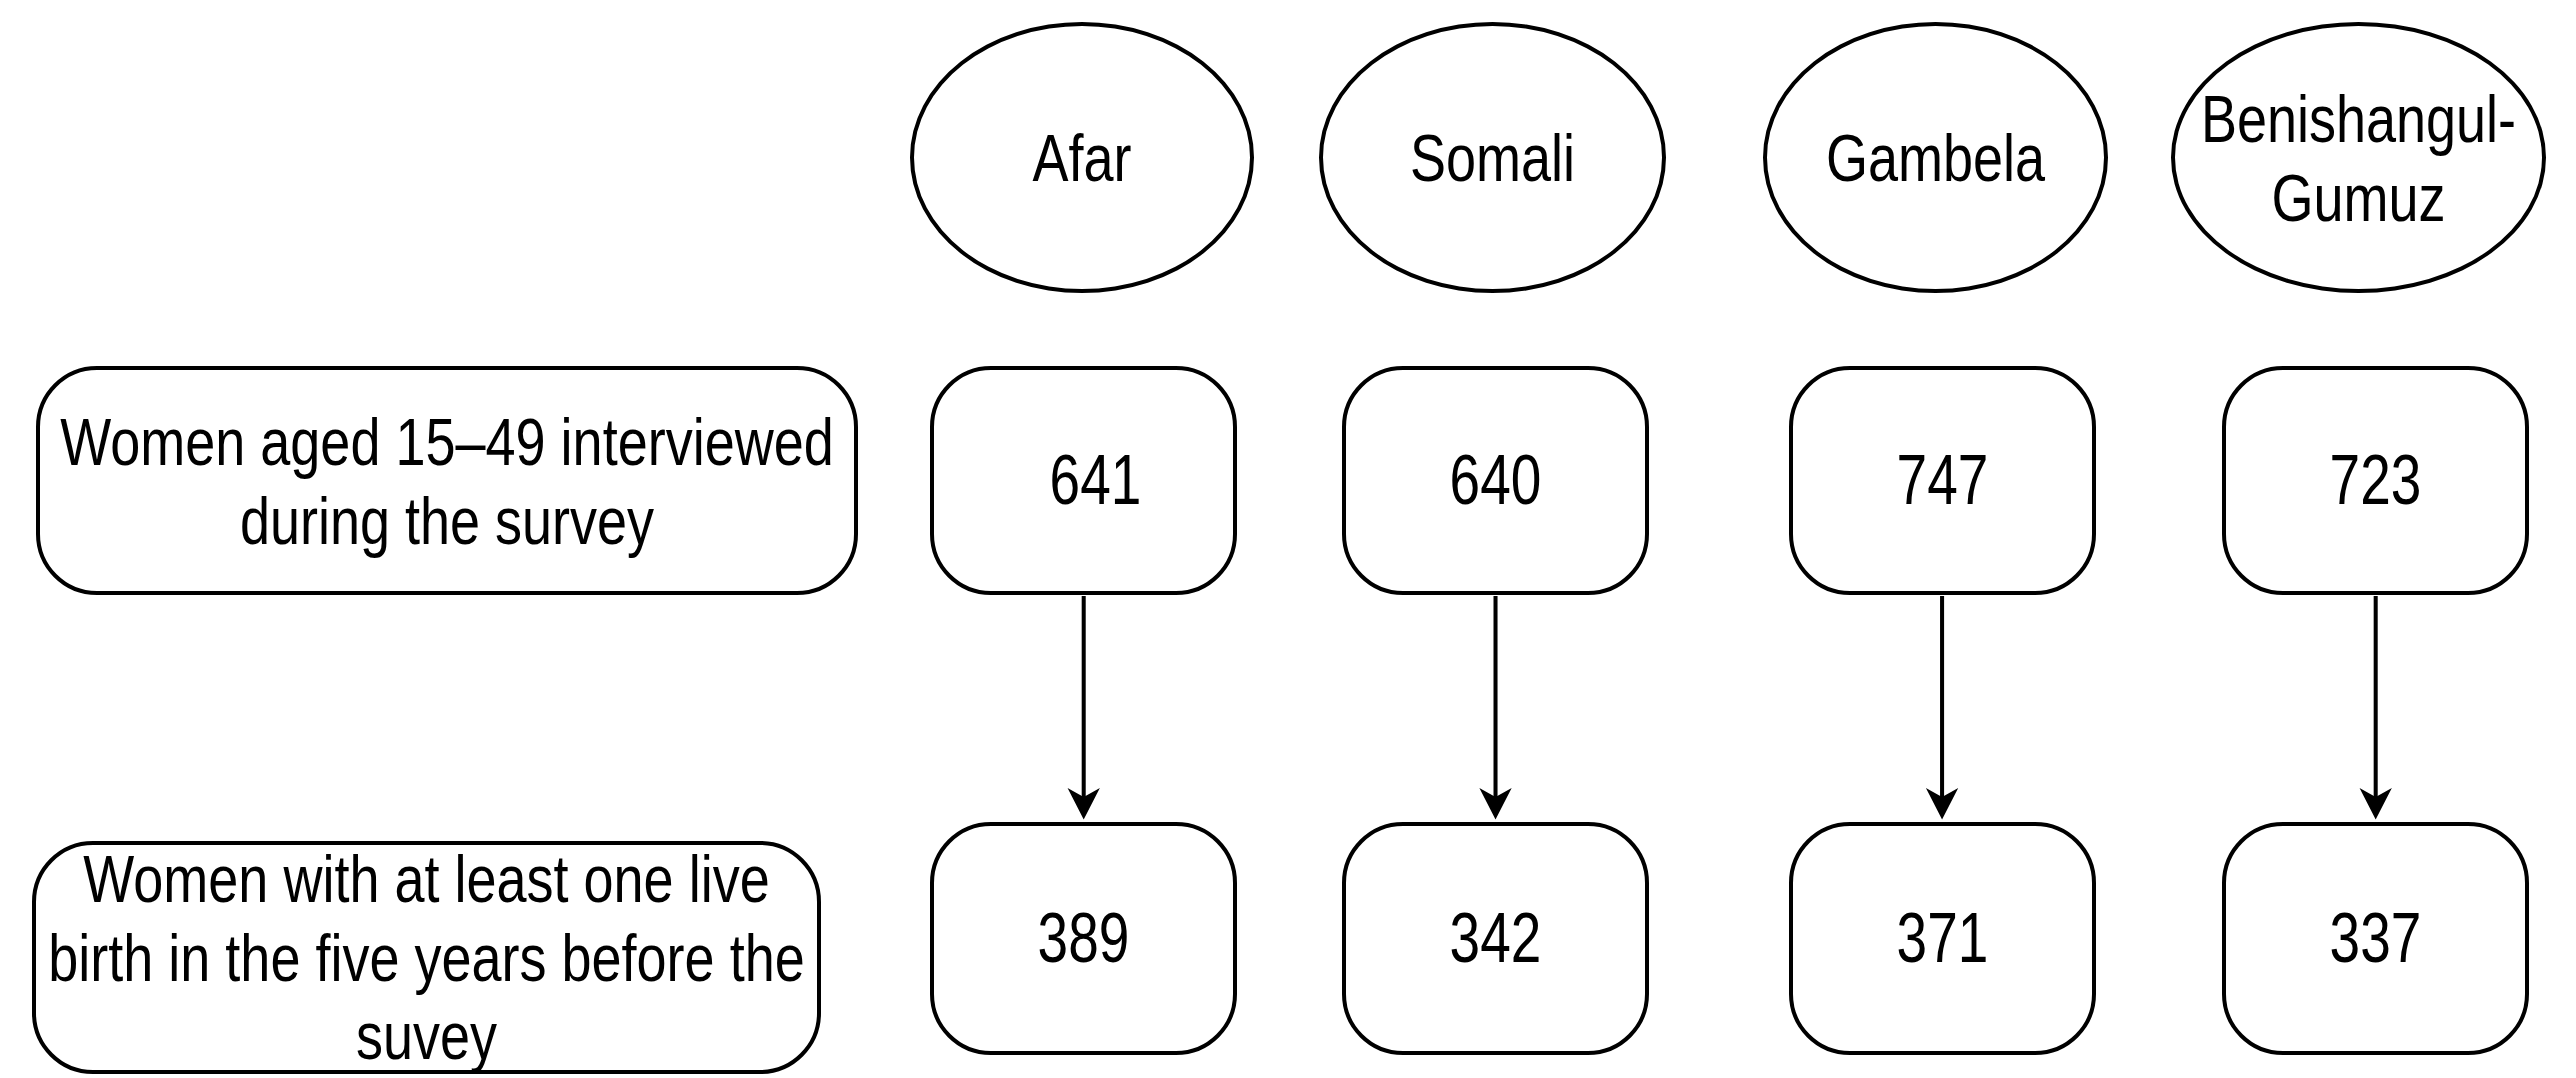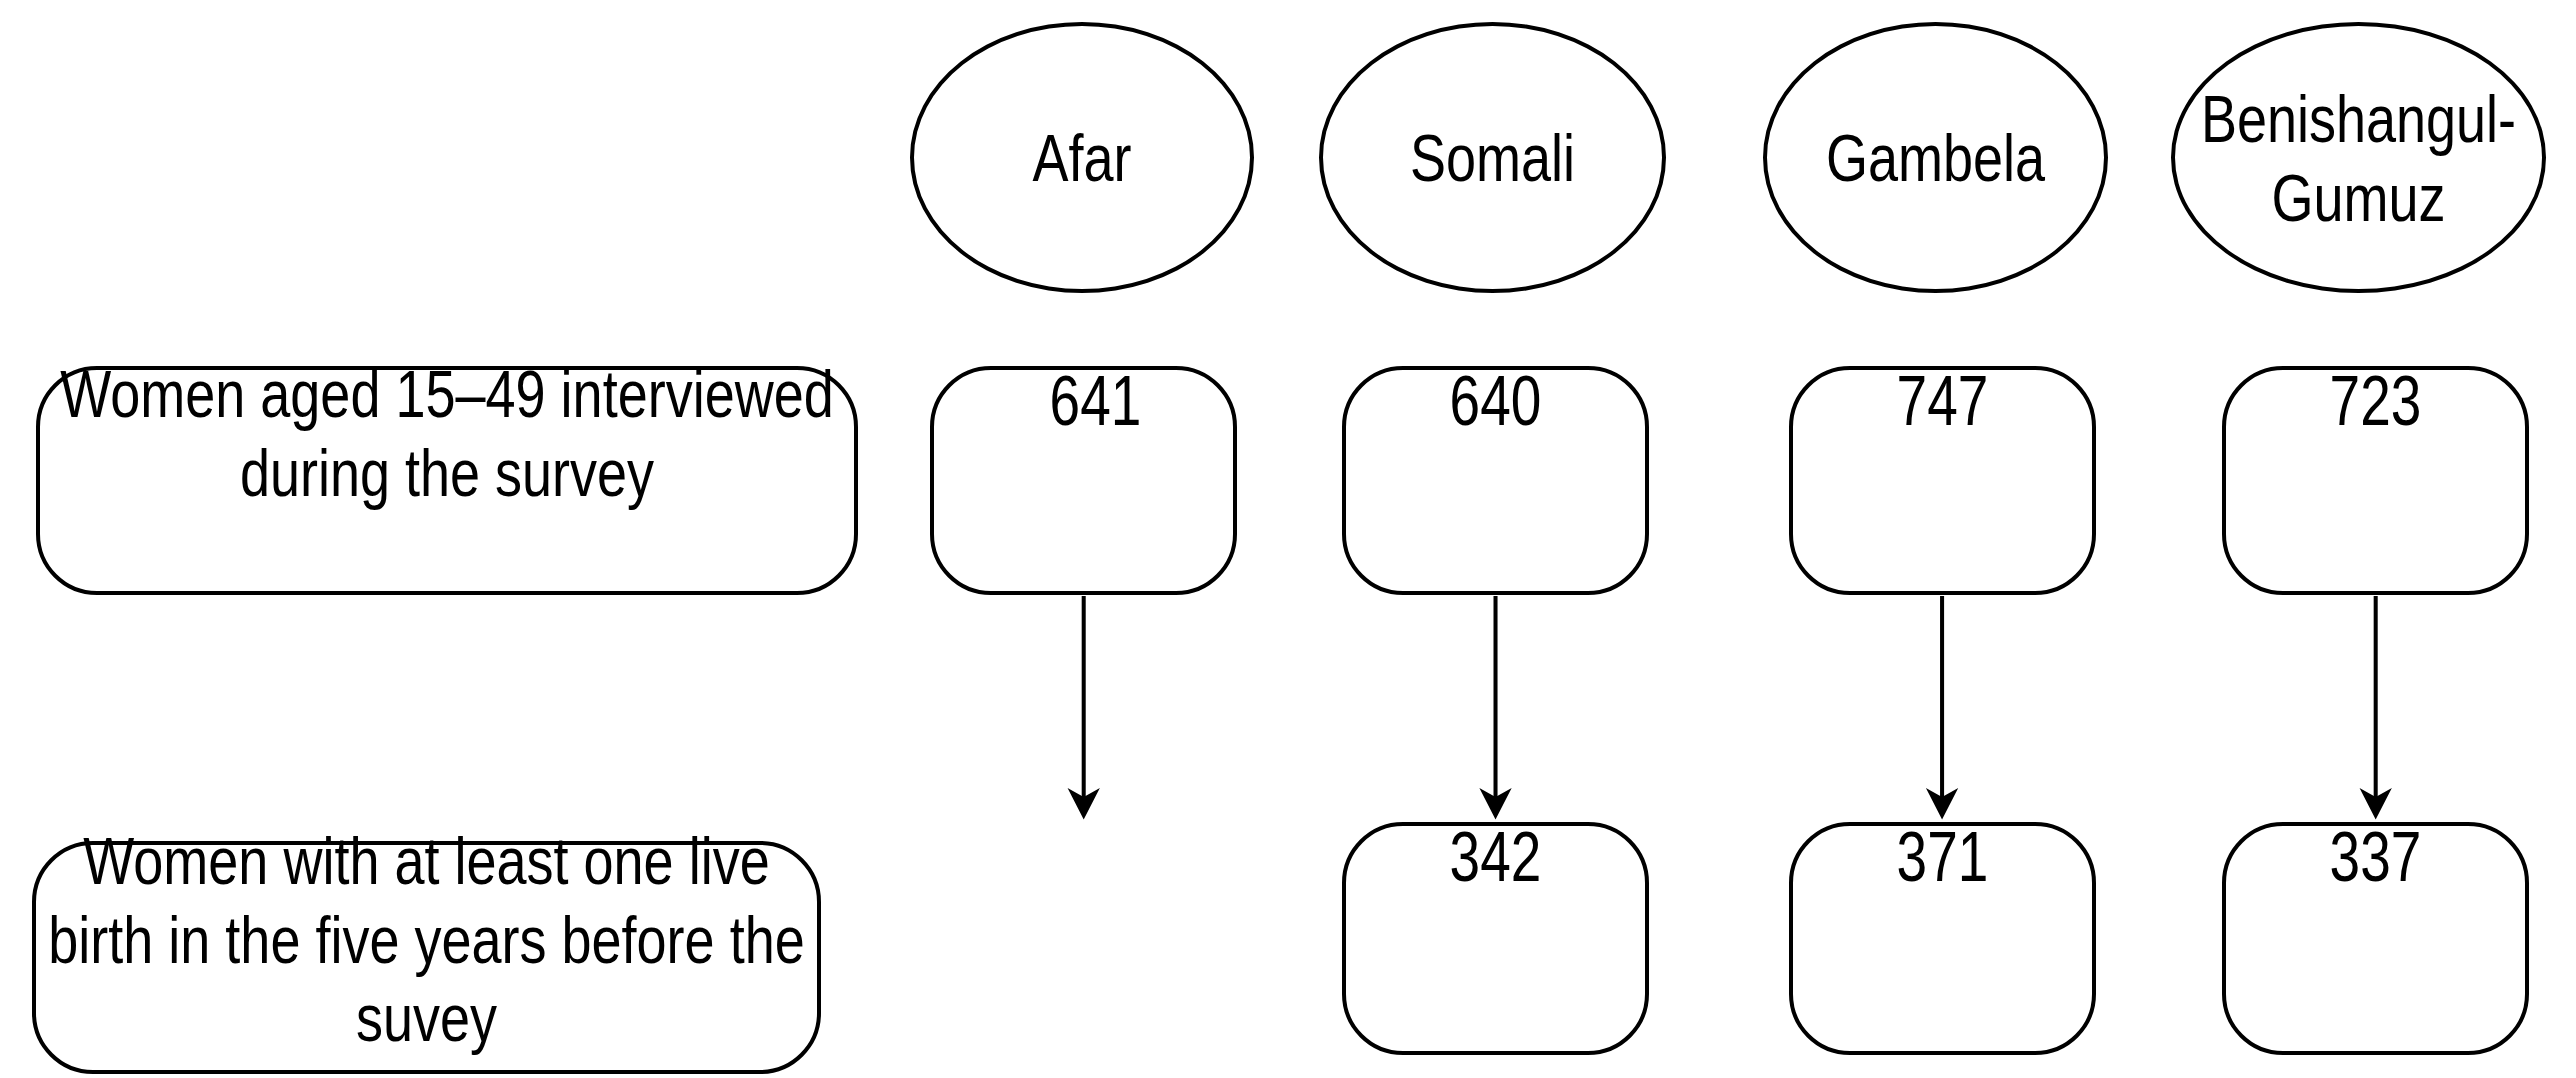--- a/index.html
+++ b/index.html
@@ -29,21 +29,21 @@
     justify-content: center;
     text-align: center;
   }
   .rbox {
     position: absolute;
     box-sizing: border-box;
     border: 4.8px solid #000000;
     border-radius: 61px;
     background: #ffffff;
     display: flex;
-    align-items: flex-start;
+    align-items: center;
     justify-content: center;
     text-align: center;
   }
   .txt {
     font-size: 54px;
     line-height: 63px;
     transform: scaleY(1.25);
     transform-origin: 50% 50%;
     white-space: normal;
   }
@@ -118,20 +118,23 @@
     <g stroke="#000000" fill="#000000">
       <line x1="2942" y1="738" x2="2942" y2="990" stroke-width="5"></line>
       <path d="M2922,976 L2942,1015 L2962,976 L2942,987 Z" stroke="none"></path>
     </g>
   </svg>
 
   <div class="rbox" style="left:32px; top:822px; width:789px; height:233px;margin-top:19px;">
     <div class="txt" style="width:779px;">Women with at least one live birth in the five years before the suvey</div>
   </div>
 
+  <div class="rbox" style="left:930px; top:822px; width:307px; height:233px;">
+    <div class="num">389</div>
+  </div>
 
   <div class="rbox" style="left:1342px; top:822px; width:307px; height:233px;">
     <div class="num">342</div>
   </div>
 
   <div class="rbox" style="left:1789px; top:822px; width:307px; height:233px;">
     <div class="num">371</div>
   </div>
 
   <div class="rbox" style="left:2222px; top:822px; width:307px; height:233px;">

